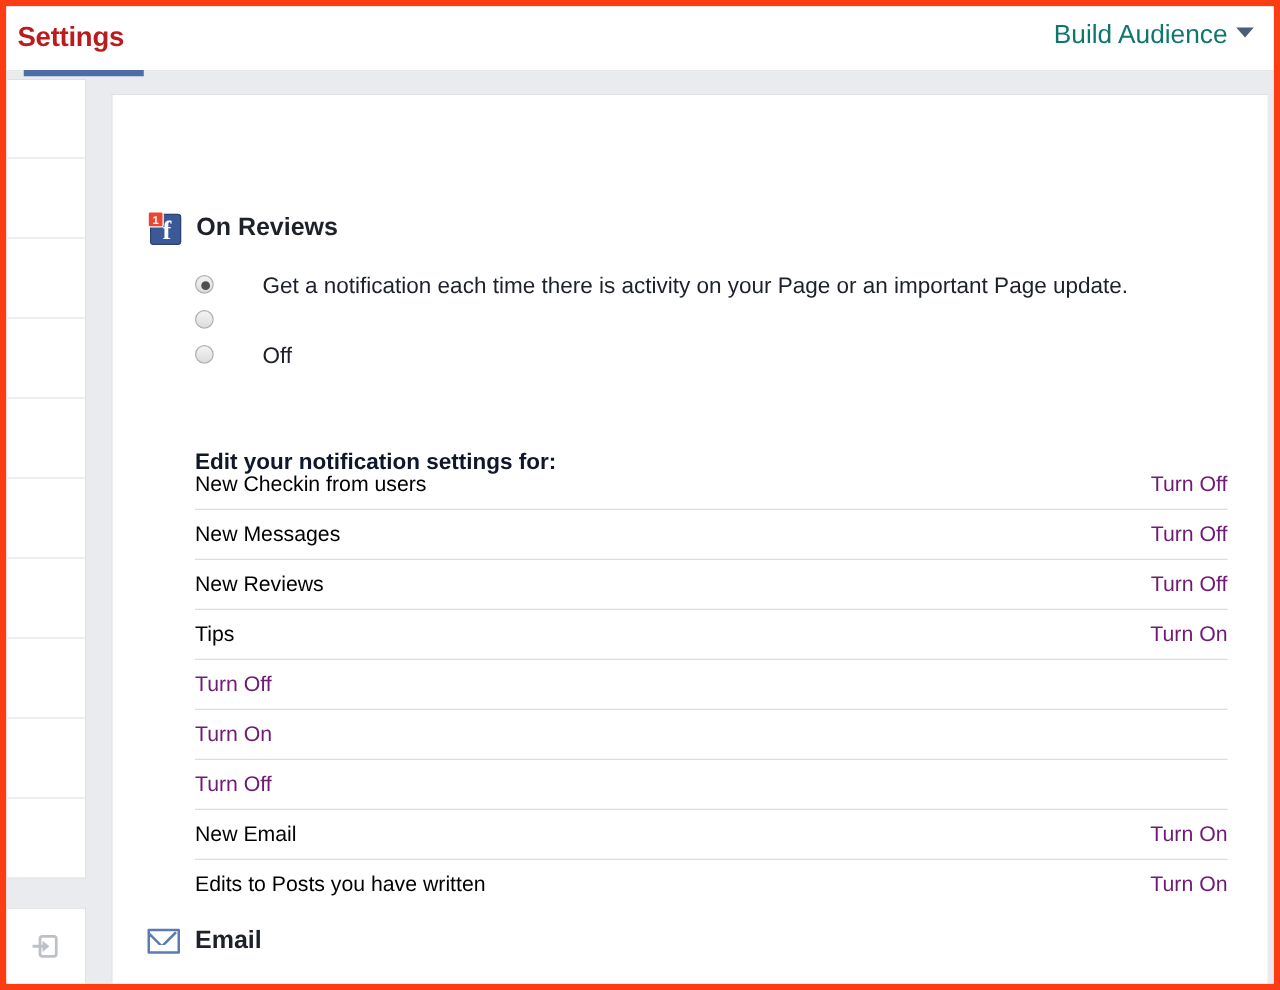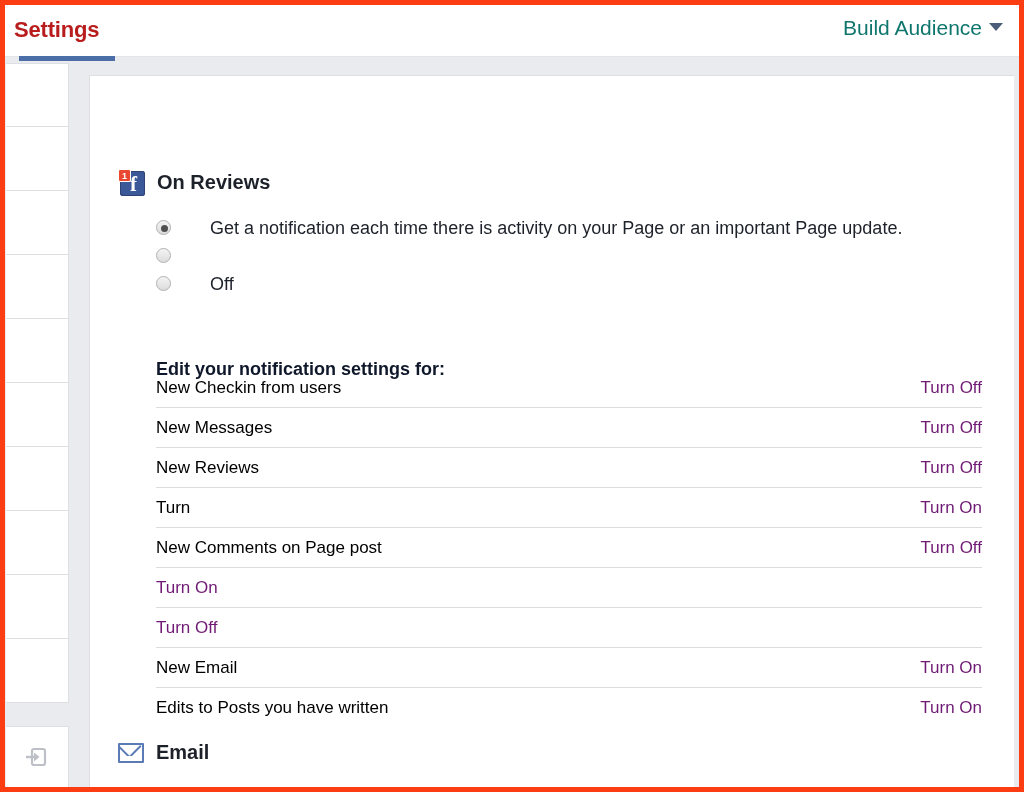--- a/index.html
+++ b/index.html
@@ -353,25 +353,24 @@
         </div>
         <div class="setting-row">
           <span class="setting-name">New Messages</span>
           <span class="setting-action">Turn Off</span>
         </div>
         <div class="setting-row">
           <span class="setting-name">New Reviews</span>
           <span class="setting-action">Turn Off</span>
         </div>
         <div class="setting-row">
-          <span class="setting-name">Turn</span>
+          <span class="setting-name">Tips</span>
           <span class="setting-action">Turn On</span>
         </div>
         <div class="setting-row">
-          <span class="setting-name">New Comments on Page post</span>
           <span class="setting-action">Turn Off</span>
         </div>
         <div class="setting-row">
           <span class="setting-action">Turn On</span>
         </div>
         <div class="setting-row">
           <span class="setting-action">Turn Off</span>
         </div>
         <div class="setting-row">
           <span class="setting-name">New Email</span>

